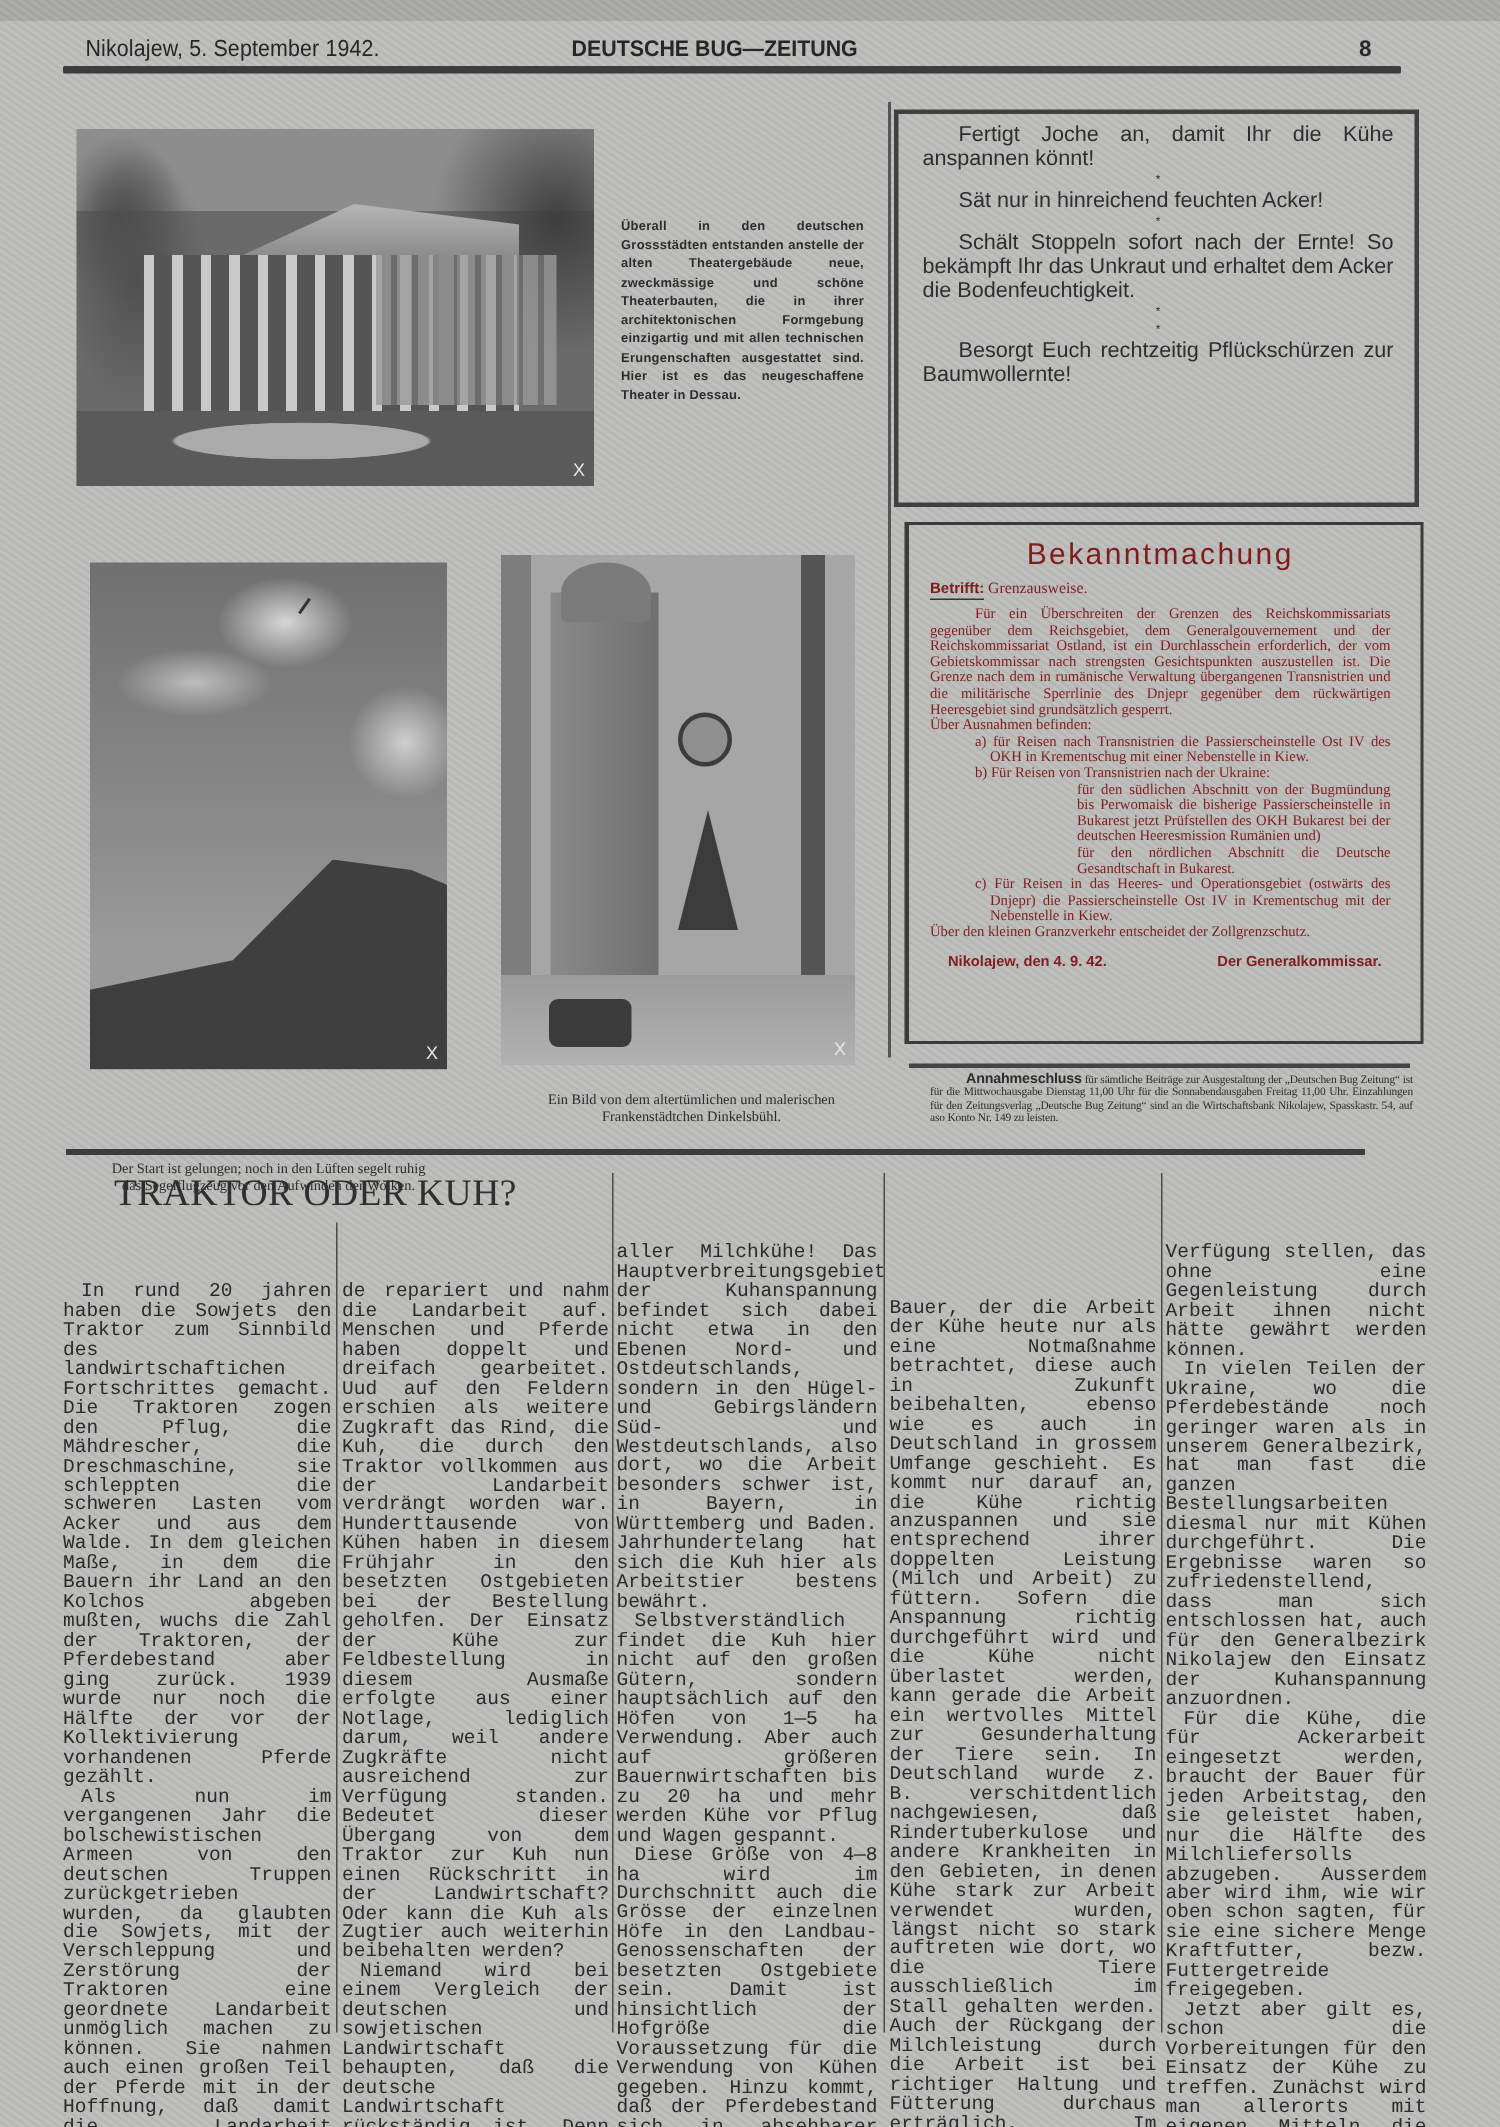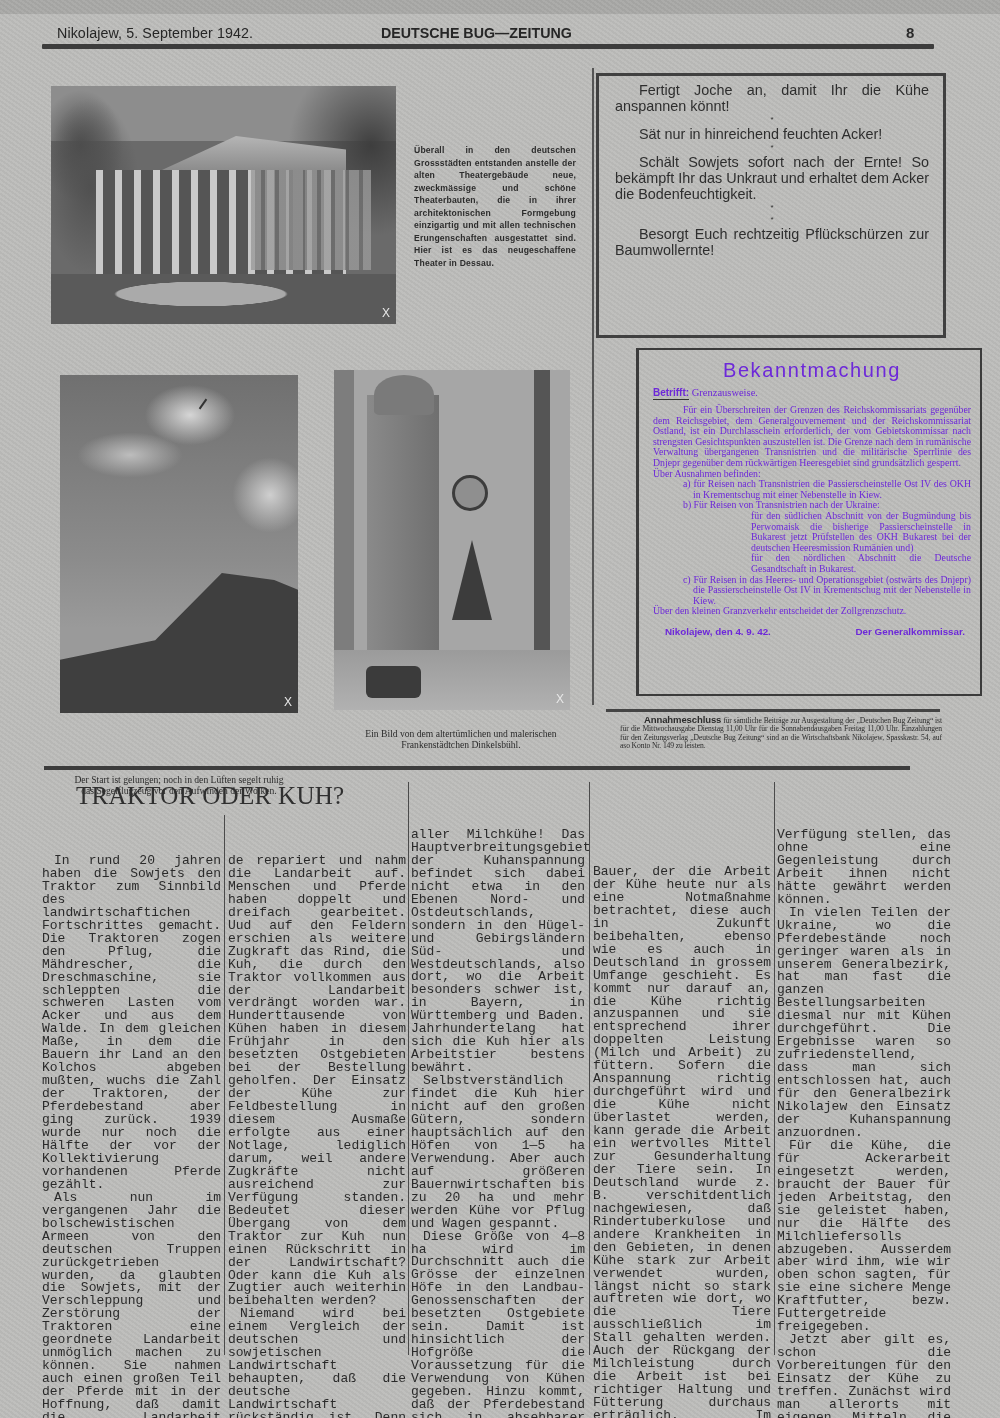--- a/index.html
+++ b/index.html
@@ -91,21 +91,21 @@
     padding: 6px 14px 0 16px;
     font-family: "Liberation Sans", "DejaVu Sans", sans-serif; font-size: 14.4px; line-height: 16px; color: #2e2e2e;
   }
   .slogans .item { text-indent: 24px; text-align: justify; }
   .slogans .star { text-align: center; font-size: 8px; line-height: 12px; margin: 0; }
 
   
   .bek {
     left: 603px; top: 348px; width: 346px; height: 348px;
     border: 2px solid #3b3b3b; border-left-width: 3px;
-    padding: 8px 9px 0 14px; color: #6d28d9; margin-left: 33px;
+    padding: 8px 20px 0 14px; color: #7f1d1d;
   }
   .bek-title { font-family: "Liberation Sans", "DejaVu Sans", sans-serif; font-size: 20px; letter-spacing: 1.6px; text-align: center; line-height: 24px; }
   .bek-subj { font-size: 10.5px; margin-top: 4px; line-height: 13px; }
   .bek-subj .lbl { font-family: "Liberation Sans", sans-serif; font-weight: bold; font-size: 10px; border-bottom: 1.5px solid #333; padding-bottom: 1px; }
   .bek-body { font-size: 9.8px; line-height: 10.6px; text-align: justify; margin-top: 6px; }
   .bek-body p { margin: 0; }
   .bek-body .ind { text-indent: 30px; }
   .bek-body .a { padding-left: 30px; text-indent: -10px; margin-left: 10px; }
   .bek-body .b-head { padding-left: 30px; }
   .bek-body .b-sub { padding-left: 98px; }
@@ -178,21 +178,21 @@
   <div>Frankenstädtchen Dinkelsbühl.</div>
 </div>
 
 <div class="abs left-vline"></div>
 
 <div class="abs slogans">
   <p class="item">Fertigt Joche an, damit Ihr die Kühe anspannen könnt!</p>
   <p class="star">*</p>
   <p class="item">Sät nur in hinreichend feuchten Acker!</p>
   <p class="star">*</p>
-  <p class="item">Schält Sowjets sofort nach der Ernte! So bekämpft Ihr das Unkraut und erhaltet dem Acker die Bodenfeuchtigkeit.</p>
+  <p class="item">Schält Stoppeln sofort nach der Ernte! So bekämpft Ihr das Unkraut und erhaltet dem Acker die Bodenfeuchtigkeit.</p>
   <p class="star">*</p>
   <p class="star">*</p>
   <p class="item">Besorgt Euch rechtzeitig Pflückschürzen zur Baumwollernte!</p>
 </div>
 
 <div class="abs bek">
   <div class="bek-title">Bekanntmachung</div>
   <div class="bek-subj">
     <span class="lbl">Betrifft:</span>
     <span>Grenzausweise.</span>

